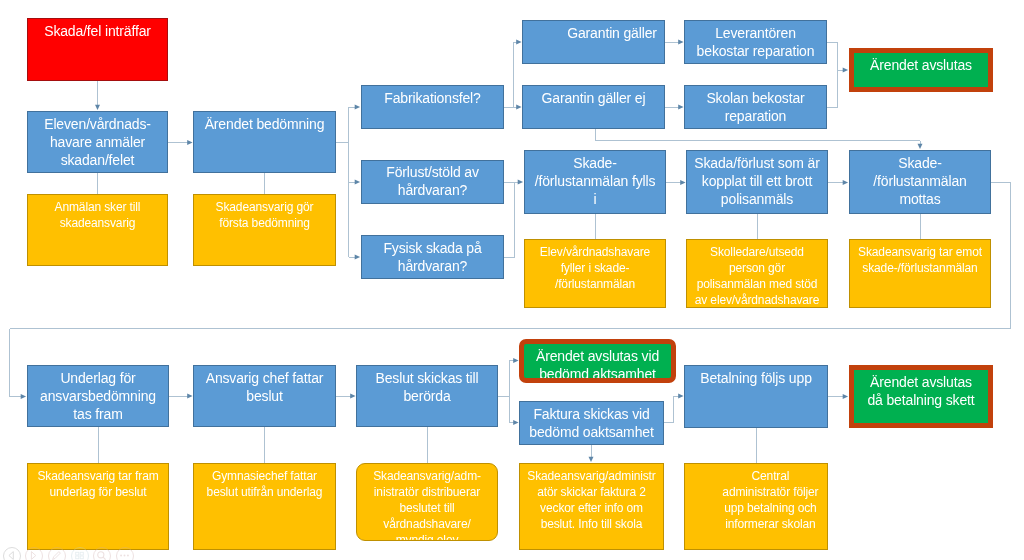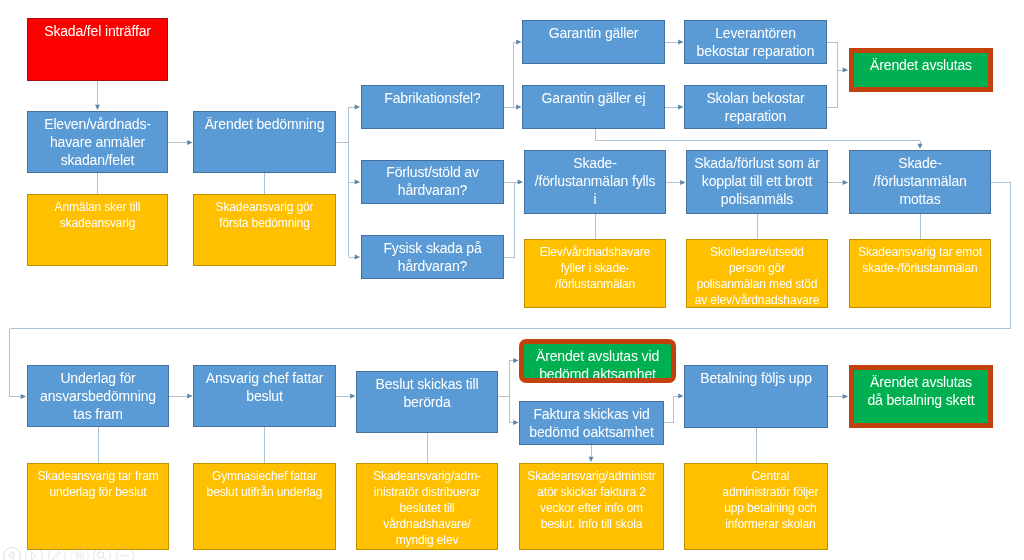--- a/index.html
+++ b/index.html
@@ -103,21 +103,21 @@
   <div class="node blue lg" style="left:361px;top:85px;width:143px;height:44px;">
     <span>Fabrikationsfel?</span>
   </div>
   <div class="node blue lg" style="left:361px;top:159.5px;width:143px;height:44px;">
     <span>Förlust/stöld av hårdvaran?</span>
   </div>
   <div class="node blue lg" style="left:361px;top:235px;width:143px;height:44px;">
     <span>Fysisk skada på hårdvaran?</span>
   </div>
 
-  <div class="node blue lg" style="left:522px;top:20px;width:143px;height:44px;">
+  <div class="node blue lg" style="left:522px;top:20px;width:143px;height:44px;text-align:right;">
     <span>Garantin gäller</span>
   </div>
   <div class="node blue lg" style="left:522px;top:85px;width:143px;height:44px;">
     <span>Garantin gäller ej</span>
   </div>
   <div class="node blue lg" style="left:684px;top:20px;width:143px;height:44px;">
     <span>Leverantören bekostar reparation</span>
   </div>
   <div class="node blue lg" style="left:684px;top:85px;width:143px;height:44px;">
     <span>Skolan bekostar reparation</span>
@@ -153,24 +153,24 @@
   </div>
   <div class="node gold sm" style="left:27px;top:463px;width:142px;height:87px;">
     <span>Skadeansvarig tar fram underlag för beslut</span>
   </div>
   <div class="node blue lg" style="left:193px;top:365px;width:143px;height:62px;">
     <span>Ansvarig chef fattar beslut</span>
   </div>
   <div class="node gold sm" style="left:193px;top:463px;width:143px;height:87px;">
     <span>Gymnasiechef fattar beslut utifrån underlag</span>
   </div>
-  <div class="node blue lg" style="left:356px;top:365px;width:142px;height:62px;margin-top:6px;">
+  <div class="node blue lg" style="left:356px;top:365px;width:142px;height:62px;">
     <span>Beslut skickas till berörda</span>
   </div>
-  <div class="node gold sm" style="left:356px;top:463px;width:142px;height:87px;">
+  <div class="node gold sm" style="left:356px;top:463px;width:142px;height:78px;border-radius:9px;">
     <span>Skadeansvarig/adm-
 inistratör distribuerar beslutet till vårdnadshavare/ myndig elev</span>
   </div>
 
   <div class="node green lg" style="left:519px;top:339px;width:157px;height:44px;border-radius:7px;">
     <span>Ärendet avslutas vid bedömd aktsamhet</span>
   </div>
   <div class="node blue lg" style="left:519px;top:401px;width:145px;height:44px;">
     <span>Faktura skickas vid bedömd oaktsamhet</span>
   </div>

